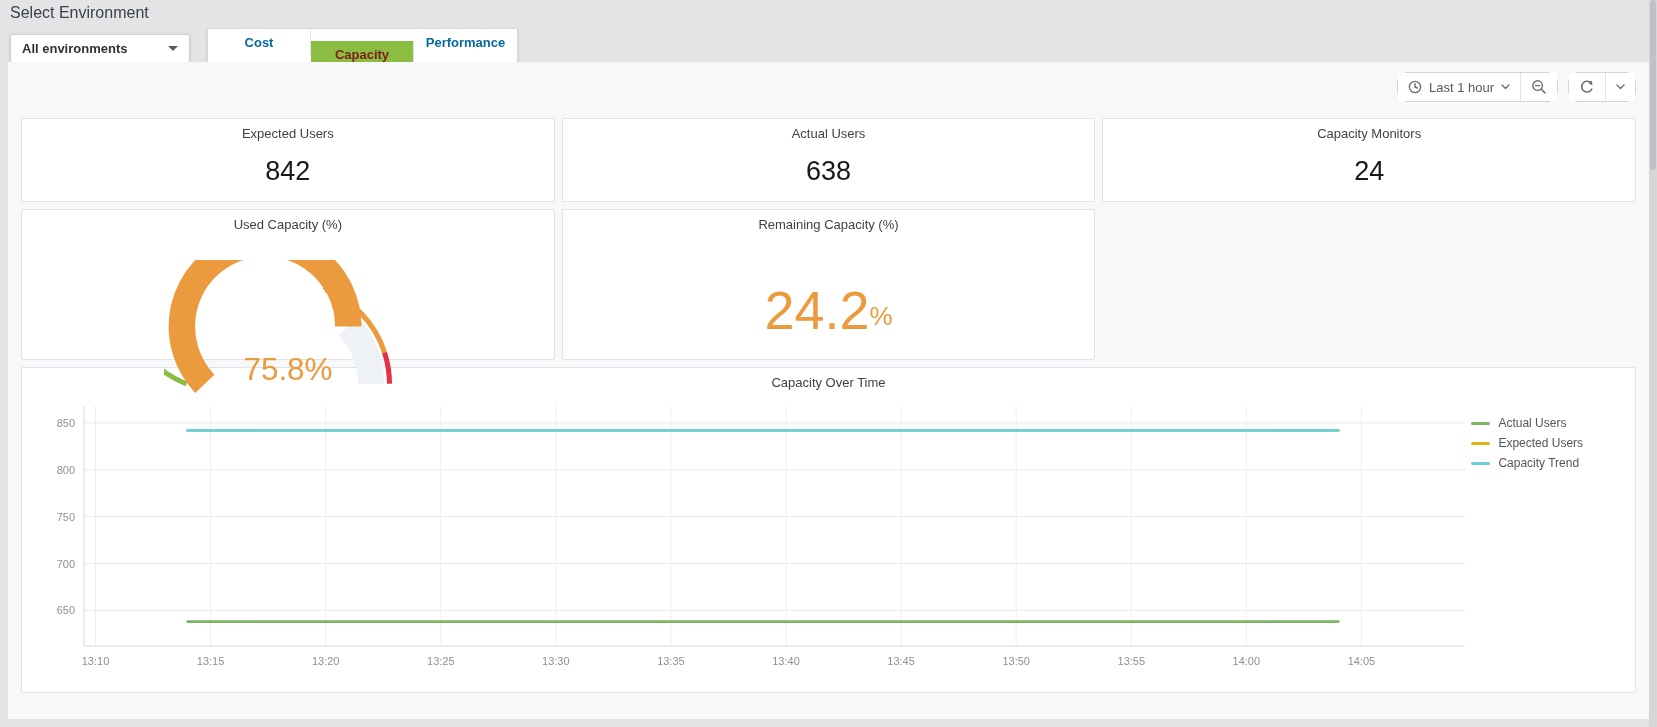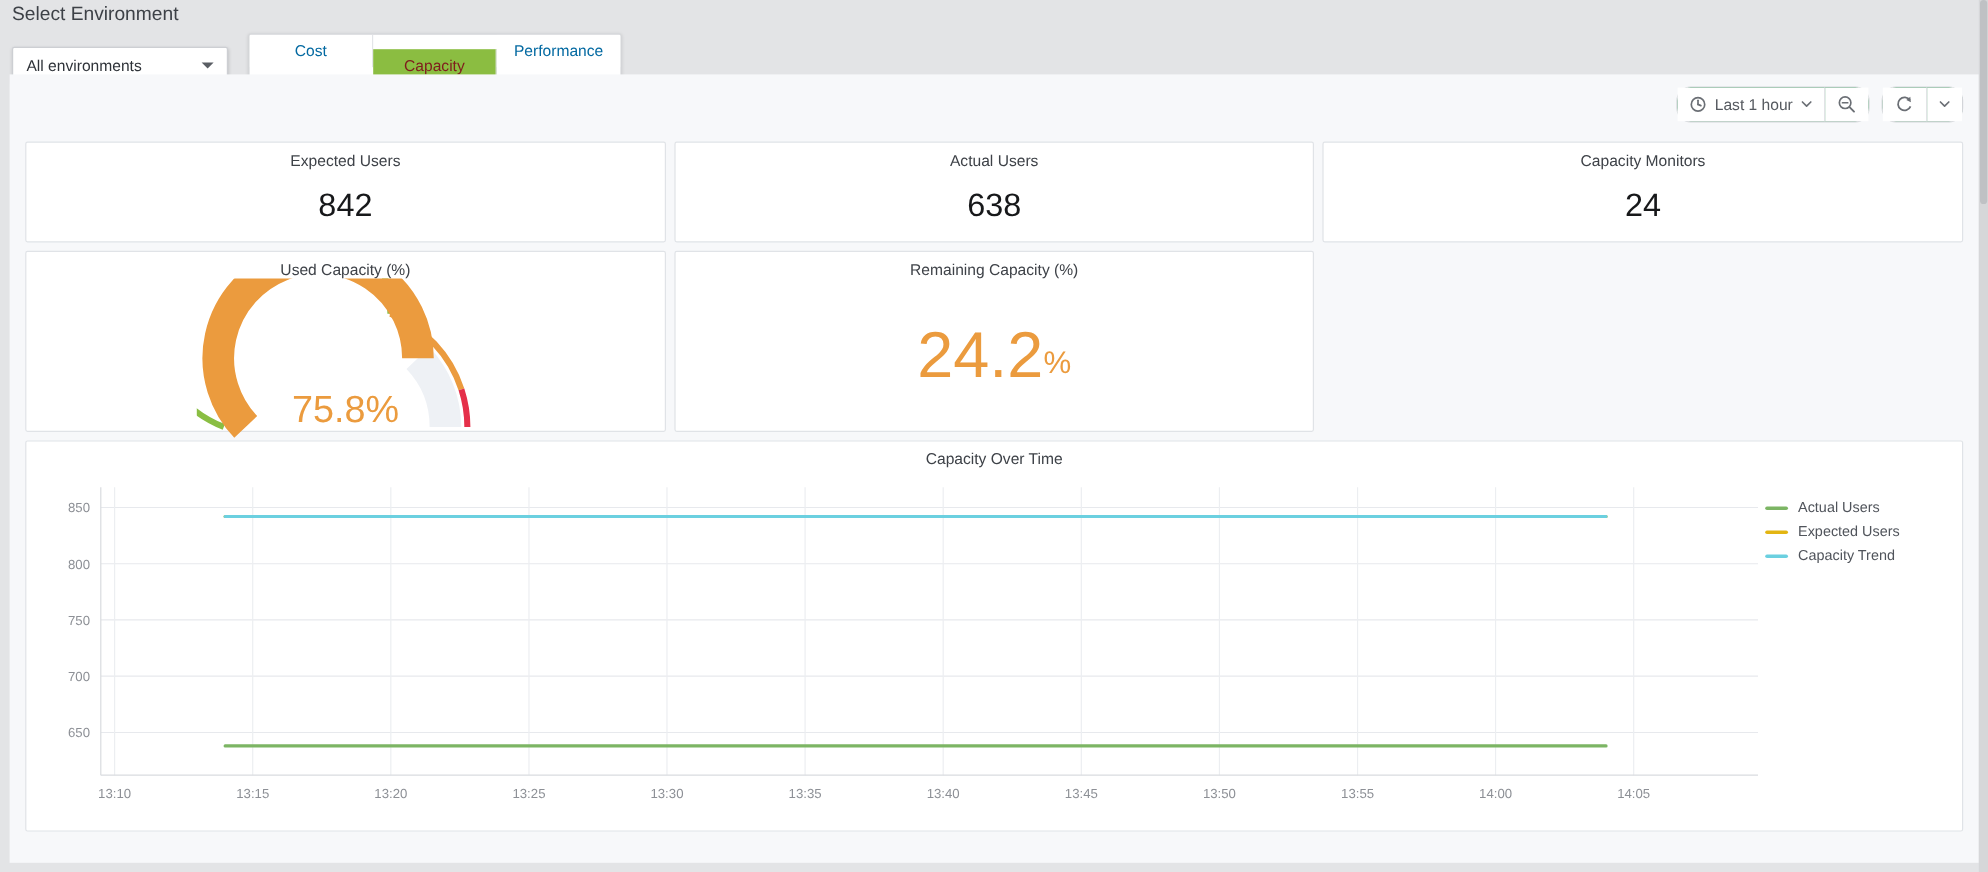--- a/index.html
+++ b/index.html
@@ -3,47 +3,47 @@
 <meta charset="utf-8">
 <style>
   * { margin:0; padding:0; box-sizing:border-box; }
   html,body { width:1657px; height:727px; }
   body { font-family:"Liberation Sans", sans-serif; }
   .screen { position:relative; width:1657px; height:727px; background:#e3e4e6; overflow:hidden; }
 
   
   .topbar { position:absolute; left:10px; top:4px; }
   .env-label { font-size:16px; color:#3d4147; margin-bottom:6px; }
-  .controls-row { display:flex; align-items:flex-end; }
+  .controls-row { display:flex; align-items:center;font-weight:bold; }
   .dropdown { width:180px; height:30px; background:#fff; border:1px solid #cdcfd3; border-radius:2px;
               box-shadow:0 1px 3px rgba(0,0,0,.14); display:flex; align-items:center;
               justify-content:space-between; padding:0 11px; font-size:13px; color:#2e3238; cursor:pointer; }
   .caret { width:0; height:0; border-left:5px solid transparent; border-right:5px solid transparent;
            border-top:5px solid #5a5e64; }
   .tabs { display:flex; margin-left:17px; border:1px solid #d6d8db; border-radius:2px; overflow:hidden;
           box-shadow:0 1px 3px rgba(0,0,0,.12); background:#fff; }
   .tab { width:103px; height:27px; display:flex; align-items:center; justify-content:center;
          font-size:13px; color:#0369a1; background:#fff; border-right:1px solid #e3e5e8; cursor:pointer; }
   .tab:last-child { border-right:none; }
   .tab.active { background:#8bbd41; color:#7f1d1d;margin-top:12px; }
 
   
   .dashboard { position:absolute; left:8px; top:62px; width:1641px; height:657px; background:#f7f8fa; }
   .toolbar { position:absolute; top:10px; right:13px; display:flex; gap:10px; }
-  .btn-group { display:flex; border:1px solid #d3d5d9; border-radius:12px; background:#15803d; }
+  .btn-group { display:flex; border:1px solid #d3d5d9; border-radius:12px; background:#c2410c; }
   .tbtn { height:28px; display:flex; align-items:center; gap:7px; padding:0 10px; font-size:13px;
           color:#55595f; border-right:1px solid #e1e3e6; cursor:pointer; background:#fff; }
   .tbtn:last-child { border-right:none; }
   .tbtn svg { display:block; }
 
   .panels { position:absolute; top:56px; left:13px; right:13px; }
   .row { display:grid; grid-template-columns:1fr 1fr 1fr; gap:7px; margin-bottom:7px; }
   .panel { background:#fff; border:1px solid #e0e3e7; border-radius:2px; display:flex; flex-direction:column; }
   .r1 .panel { height:84px; }
-  .r2 .panel { height:151px; }
+  .r2 .panel { height:151px;gap:28px; }
   .panel-title { text-align:center; font-size:13px; color:#3e4248; padding-top:7px; cursor:pointer; }
   .stat-value { flex:1; display:flex; align-items:center; justify-content:center;
                 font-size:27px; font-weight:500; color:#17181a; }
   .big-center { flex:1; display:flex; align-items:center; justify-content:center; }
   .pct-value { font-size:54px; font-weight:500; color:#eb9b3e; line-height:1; }
   .pct-suffix { font-size:26px; font-weight:500; color:#eb9b3e; align-self:flex-end; margin-bottom:5px; }
   .pct-wrap { display:flex; }
   .num-value { font-size:56px; font-weight:500; color:#101113; line-height:1; }
 
   .chart-panel { height:326px; }

